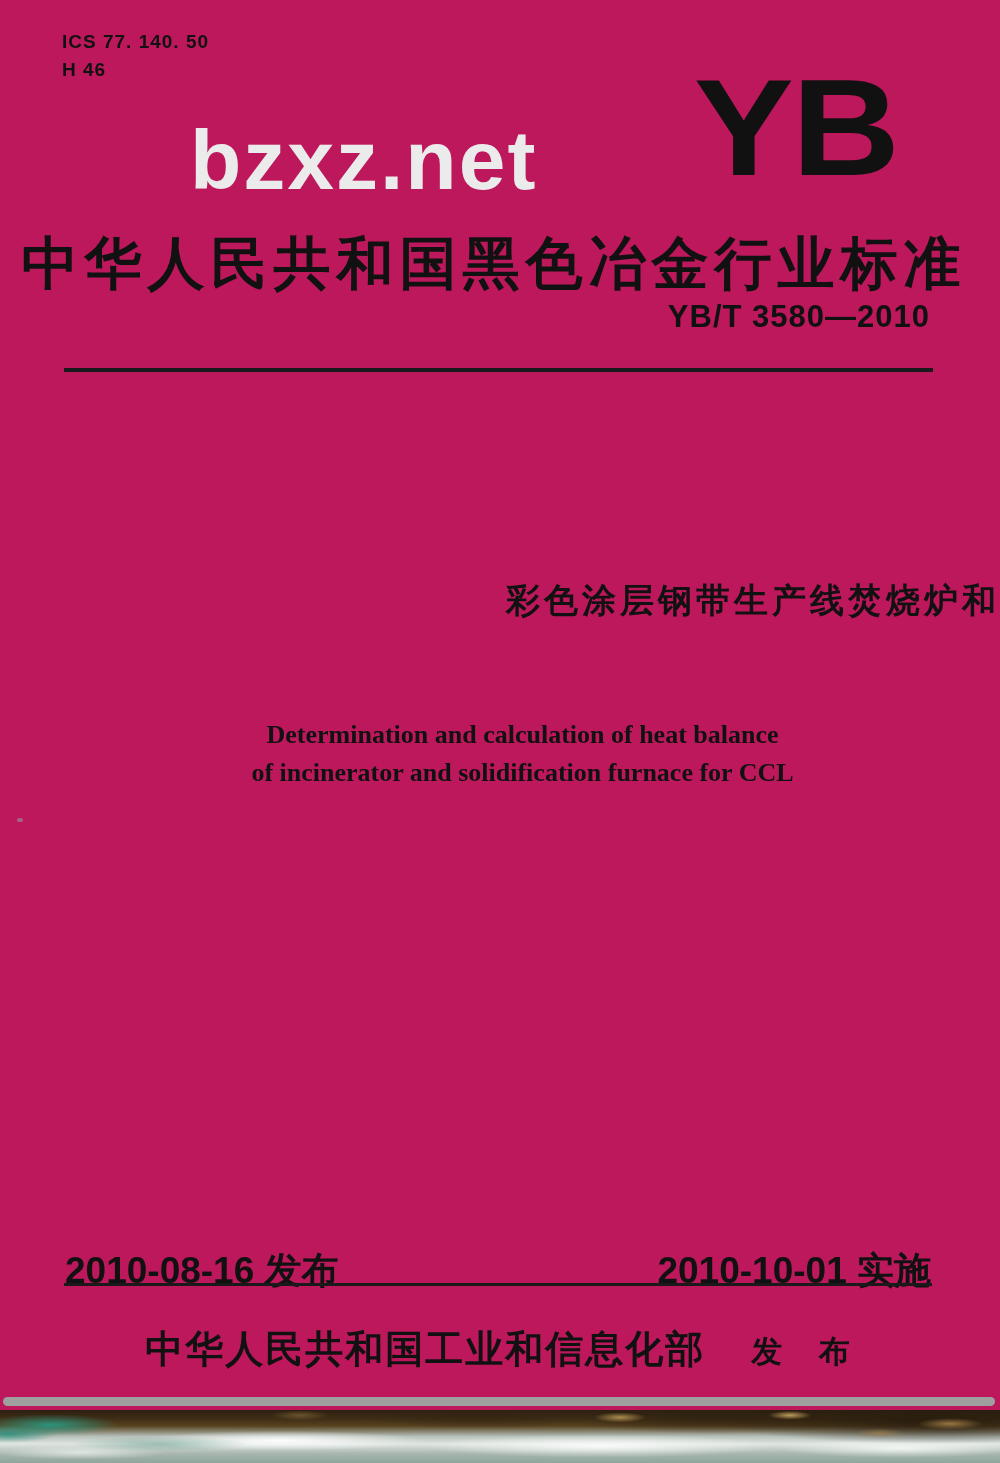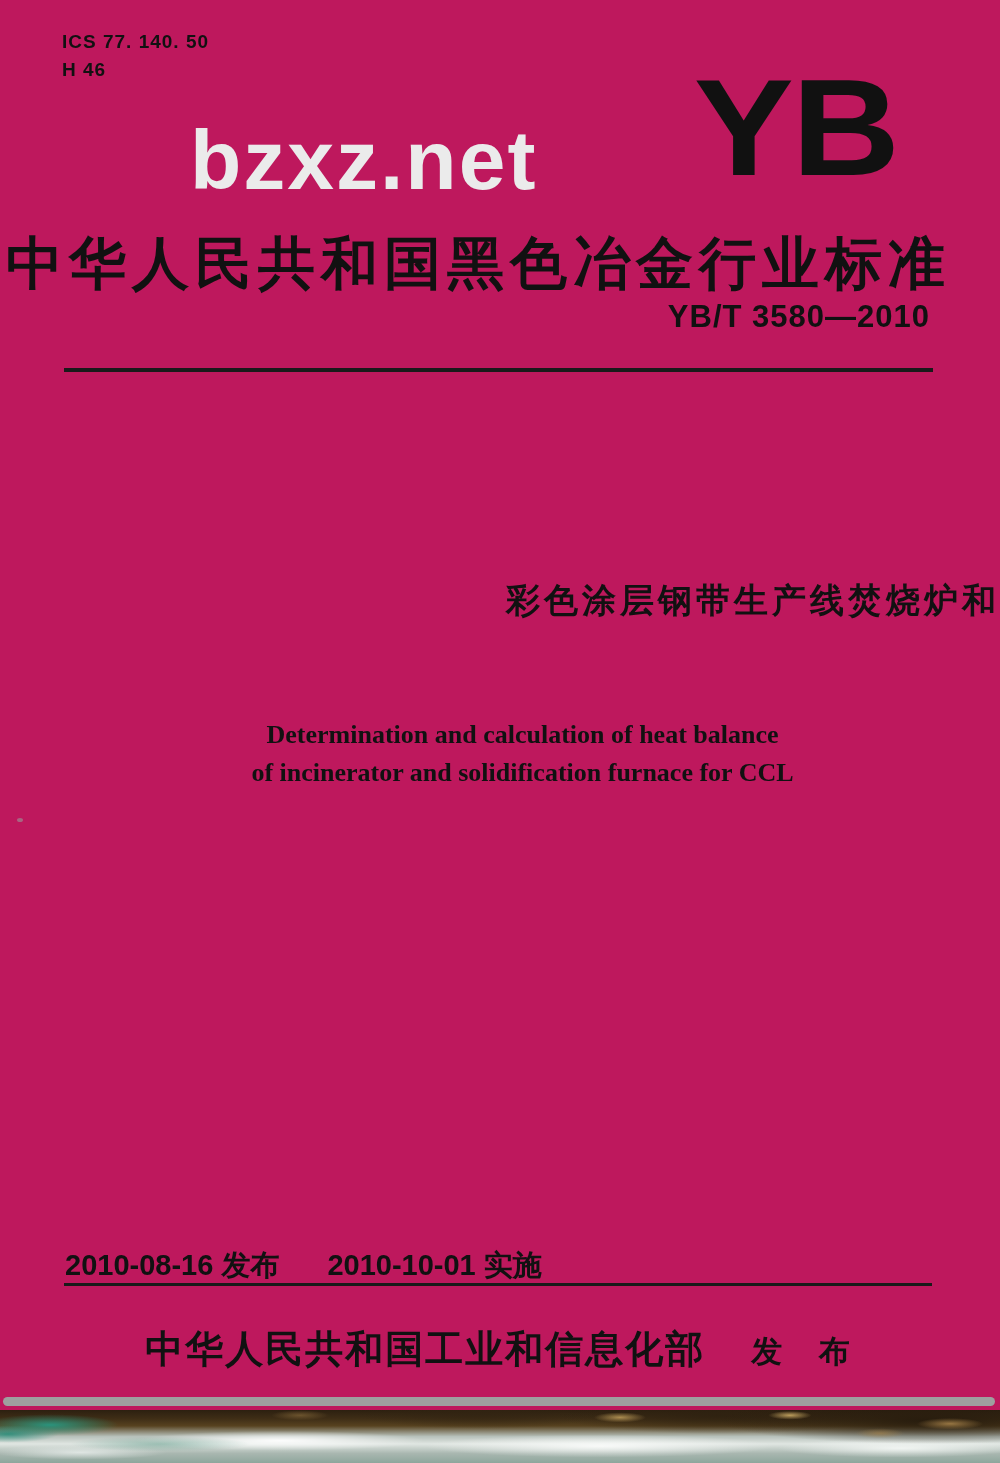--- a/index.html
+++ b/index.html
@@ -25,20 +25,21 @@
   }
   .yb-logo{
     position:absolute;right:102px;top:58px;
     font-size:150px;font-weight:900;line-height:1;
     letter-spacing:-2px;
     transform:scaleY(0.92);
     transform-origin:top right;
   }
   .std-name{
     position:absolute;left:0;right:18px;top:226px;margin:0;
+    text-align:center;
     font-size:57px;font-weight:bold;
     letter-spacing:6px;padding-left:6px;
     white-space:nowrap;
   }
   .std-num{
     position:absolute;right:70px;top:299px;
     font-size:31px;font-weight:bold;
     letter-spacing:1px;
   }
   .rule{position:absolute;background:#1a1a1a;}
@@ -58,22 +59,22 @@
     font-size:26px;font-weight:bold;
     line-height:38px;
     padding-left:45px;
   }
   .speck{
     position:absolute;left:17px;top:818px;width:6px;height:4px;
     background:#9a9a9a;border-radius:50%;opacity:.6;
   }
   .dates{
     position:absolute;left:65px;top:1246px;width:866px;
-    display:flex;justify-content:flex-start;
-    font-size:29px;font-weight:bold;
+    display:flex;justify-content:space-between;
+    font-size:37px;font-weight:bold;
     white-space:nowrap;
     gap:48px;
   }
   .publisher-row{
     position:absolute;left:0;right:0;top:1324px;
     text-align:center;white-space:nowrap;
   }
   .publisher-name{
     font-size:38px;font-weight:bold;letter-spacing:2px;margin-left:9px;
   }

